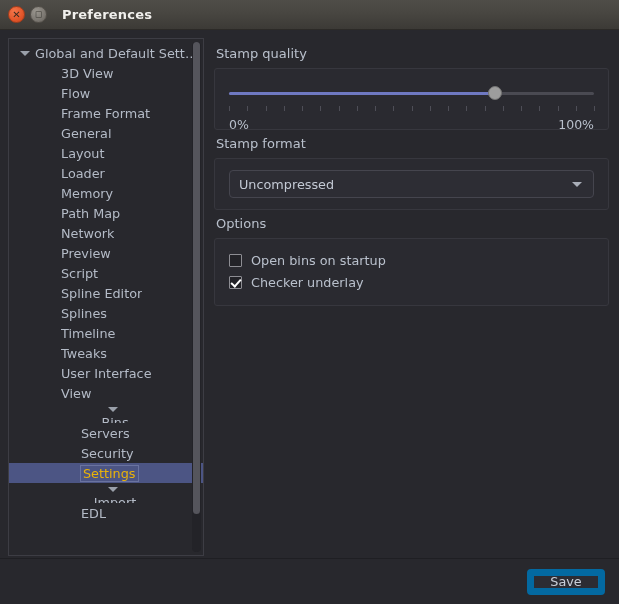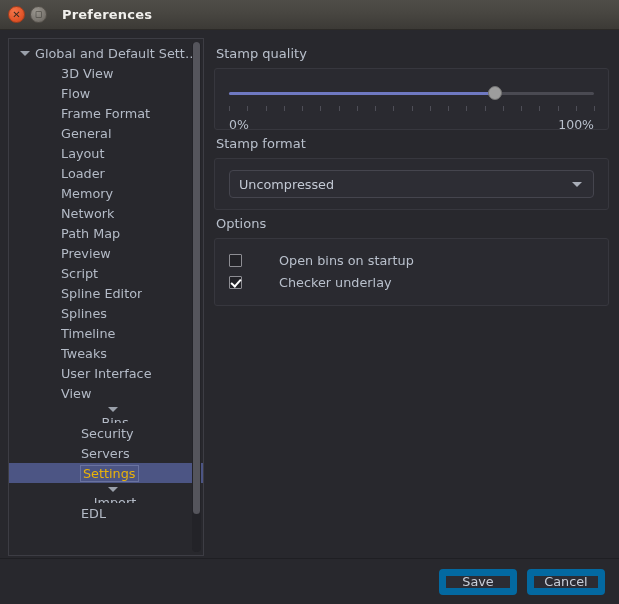--- a/index.html
+++ b/index.html
@@ -222,21 +222,20 @@
   }
 
   
   .opt-group { padding: 10px 14px 12px 14px; }
   .opt-row {
     display: flex;
     align-items: center;
     height: 22px;
     color: #b9c0cc;
     font-size: 12.8px;
-    gap: 28px;
   }
   .cbox {
     width: 13px; height: 13px;
     border: 1px solid #8d8d93;
     background: #222227;
     margin-right: 9px;
     flex: 0 0 auto;
     position: relative;
     border-radius: 1px;
   }
@@ -322,25 +321,25 @@
           <div class="tree-item lvl1">
             <span class="arrow"></span>
             <span class="label">Loader</span>
           </div>
           <div class="tree-item lvl1">
             <span class="arrow"></span>
             <span class="label">Memory</span>
           </div>
           <div class="tree-item lvl1">
             <span class="arrow"></span>
+            <span class="label">Path Map</span>
+          </div>
+          <div class="tree-item lvl1">
+            <span class="arrow"></span>
             <span class="label">Network</span>
-          </div>
-          <div class="tree-item lvl1">
-            <span class="arrow"></span>
-            <span class="label">Path Map</span>
           </div>
           <div class="tree-item lvl1">
             <span class="arrow"></span>
             <span class="label">Preview</span>
           </div>
           <div class="tree-item lvl1">
             <span class="arrow"></span>
             <span class="label">Script</span>
           </div>
           <div class="tree-item lvl1">
@@ -366,25 +365,25 @@
           <div class="tree-item lvl1">
             <span class="arrow"></span>
             <span class="label">View</span>
           </div>
           <div class="tree-item lvl1b">
             <span class="arrow open"></span>
             <span class="label">Bins</span>
           </div>
           <div class="tree-item lvl2">
             <span class="arrow"></span>
+            <span class="label">Servers</span>
+          </div>
+          <div class="tree-item lvl2">
+            <span class="arrow"></span>
             <span class="label">Security</span>
-          </div>
-          <div class="tree-item lvl2">
-            <span class="arrow"></span>
-            <span class="label">Servers</span>
           </div>
           <div class="tree-item lvl2 selected">
             <span class="arrow"></span>
             <span class="label">Settings</span>
           </div>
           <div class="tree-item lvl1b">
             <span class="arrow open"></span>
             <span class="label">Import</span>
           </div>
           <div class="tree-item lvl2">
@@ -454,16 +453,15 @@
           <span class="cbox checked"></span>
           <span>Checker underlay</span>
         </div>
       </div>
 
     </div>
   </div>
 
   <div class="footer">
     <div class="btn">Save</div>
-    <div class="btn">Cancel</div>
   </div>
 
 </div>
 
 </body></html>

